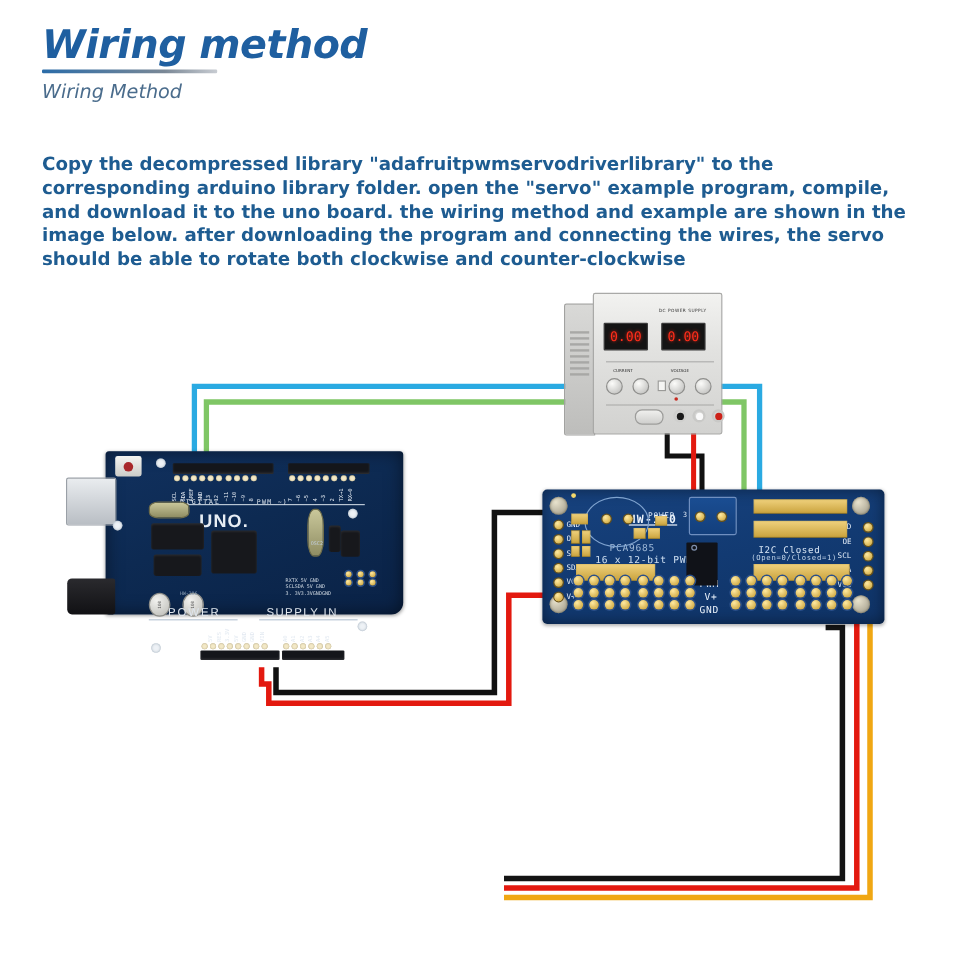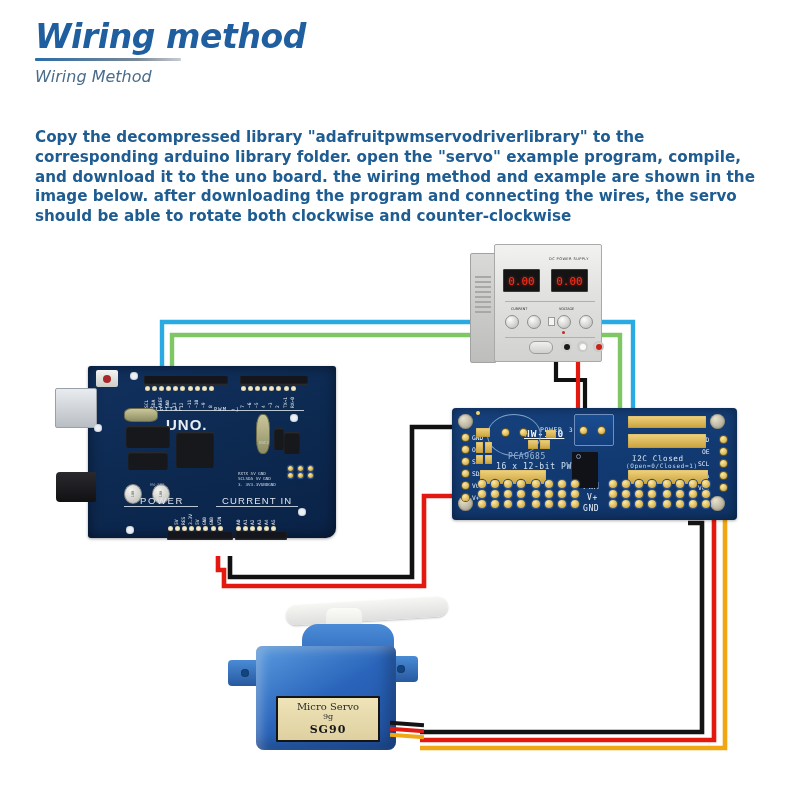--- a/index.html
+++ b/index.html
@@ -35,21 +35,21 @@
     font-size:15.2px; font-weight:700; line-height:1.30;
     color:#1e5c91; font-family:"DejaVu Sans", sans-serif;
   }
 
   
   #diagram { position:absolute; left:0; top:230px; width:800px; height:570px; }
   #diagram svg { position:absolute; left:0; top:0; }
 
   
   .uno {
-    position:absolute; left:88px; top:136px; width:248px; height:172px;
+    position:absolute; left:88px; top:146px; width:248px; height:136px;
     background:linear-gradient(160deg,#11315f 0%, #0d2a52 45%, #0a2246 100%);
     border-radius:3px 3px 10px 3px;
     box-shadow: inset 0 0 14px rgba(0,0,0,.5), 0 1px 3px rgba(0,0,0,.35);
   }
   .uno::after{ 
     content:""; position:absolute; right:-1px; top:0; width:0;height:0;
   }
   .uno-text { position:absolute; color:#dfe6ee; font-family:"DejaVu Sans Mono", monospace; }
   .uno-brand {
     left:78px; top:50px; font-size:15px; font-weight:700; letter-spacing:1px;
@@ -398,21 +398,21 @@
           <i class="bp" style="width:5px;height:5px;"></i>
           <i class="bp" style="width:5px;height:5px;"></i>
         <i class="bp" style="width:5px;height:5px;"></i>
           <i class="bp" style="width:5px;height:5px;"></i>
           <i class="bp" style="width:5px;height:5px;"></i>
       </div>
 
       <div class="rule-d" style="left:36px; top:140px; width:74px;"></div>
       <div class="rule-d" style="left:128px; top:140px; width:82px;"></div>
       <div class="uno-text lbl-power">POWER</div>
-      <div class="uno-text lbl-analog">CURRENT  IN</div>
+      <div class="uno-text lbl-analog">SUPPLY  IN</div>
 
       <div class="vlabels" style="left:86px; top:144px; height:15px;">
         <span class="vlab">5V</span>
         <span class="vlab">RES</span>
         <span class="vlab">3.3V</span>
         <span class="vlab">5V</span>
         <span class="vlab">GND</span>
         <span class="vlab">GND</span>
         <span class="vlab">VIN</span>
       </div>
@@ -572,36 +572,15 @@
           <i class="bp"></i>
           <i class="bp"></i>
           <i class="bp"></i>
         <i class="bp"></i>
           <i class="bp"></i>
           <i class="bp"></i>
           <i class="bp"></i>
       </div>
     </div>
 
-    <div class="servo">
-      <div class="servo-horn"></div>
-      <div class="servo-hub"></div>
-      <div class="servo-gearcase"></div>
-      <div class="servo-tab" style="left:0px; top:62px;">
-          <i></i>
-        </div>
-      <div class="servo-tab" style="left:156px; top:58px;">
-          <i></i>
-        </div>
-      <div class="servo-body"></div>
-      <div class="servo-label">
-        <div class="l1">Micro Servo</div>
-        <div class="l2">9g</div>
-        <div class="l3">SG90</div>
-      </div>
-
-      <div style="position:absolute;left:162px;top:124px;width:34px;height:4px;background:#141414;transform:rotate(4deg);"></div>
-      <div style="position:absolute;left:162px;top:130px;width:34px;height:4px;background:#e01b12;transform:rotate(4deg);"></div>
-      <div style="position:absolute;left:162px;top:136px;width:34px;height:4px;background:#f0a713;transform:rotate(4deg);"></div>
-    </div>
 
   </div>
 </div>
 
 </body></html>

